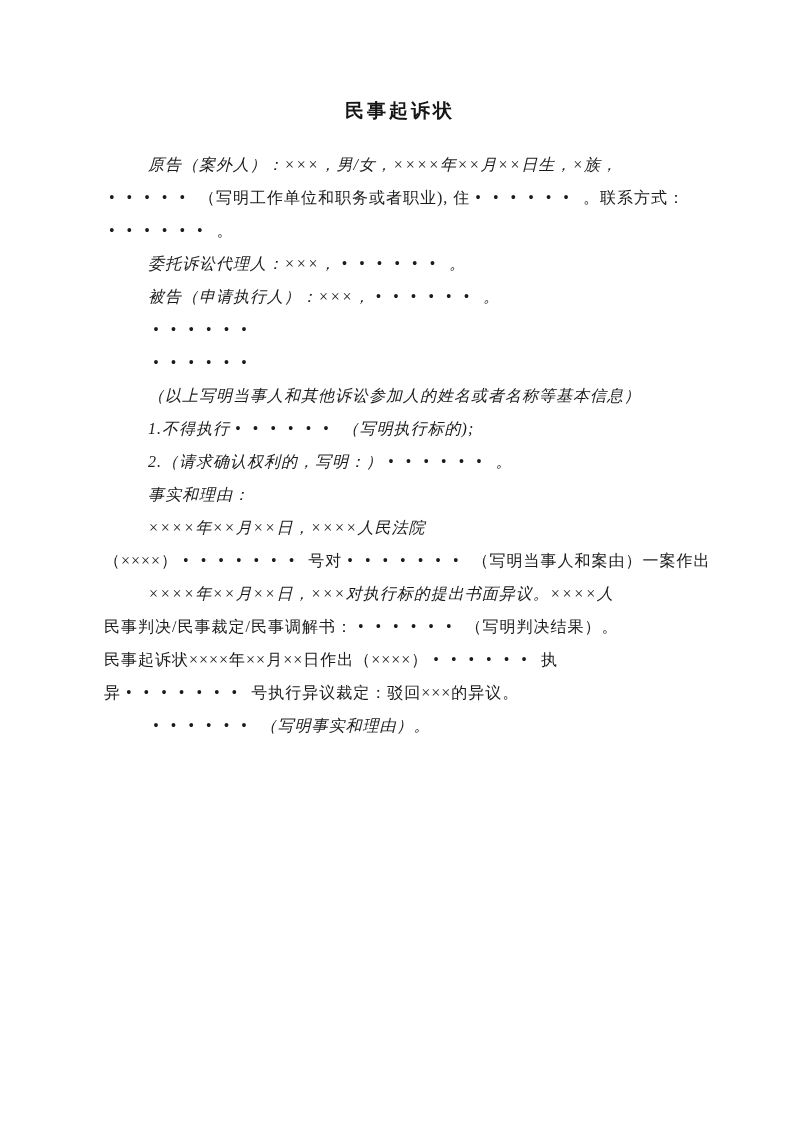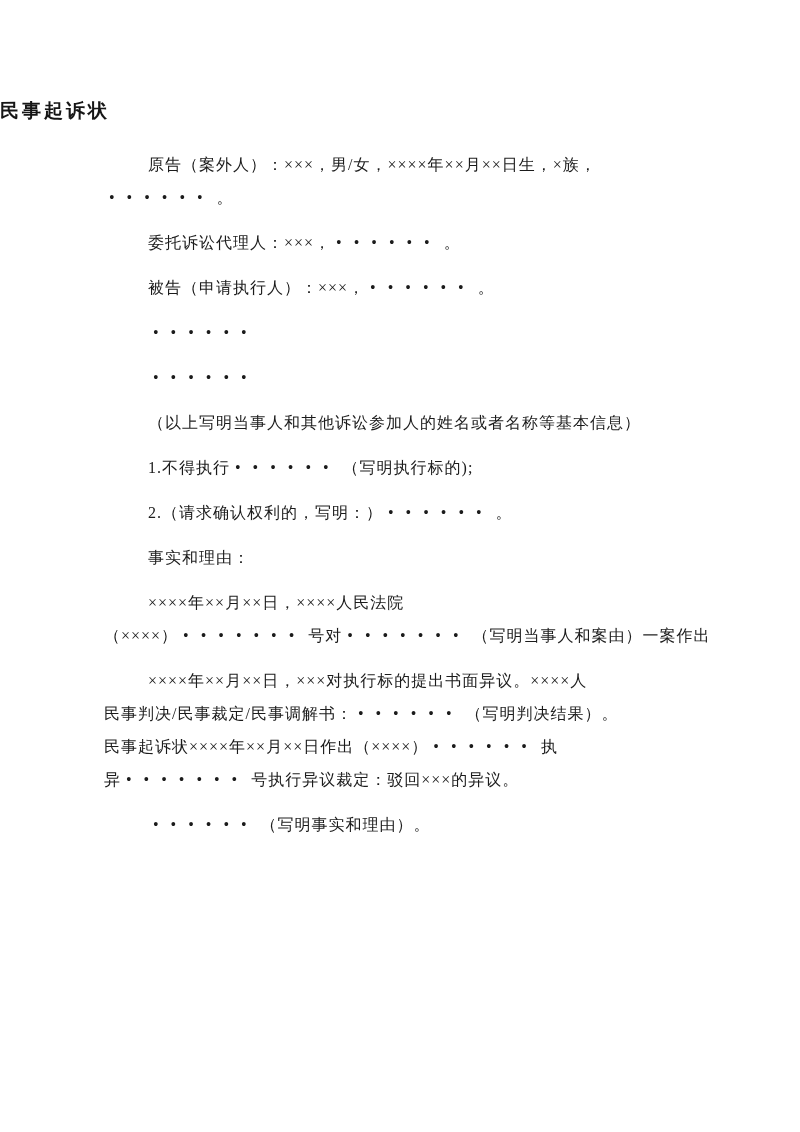--- a/index.html
+++ b/index.html
@@ -17,53 +17,55 @@
   .page {
     position: relative;
     width: 800px;
     height: 1132px;
     background: #ffffff;
     box-sizing: border-box;
     padding-top: 96px;
   }
   .doc-title {
     margin: 0 0 22px 0;
-    text-align: left;
+    text-align: center;
     font-size: 19px;
     line-height: 30px;
     font-weight: bold;
     letter-spacing: 3px;
     color: #161616;
   }
   .doc-body {
     padding: 0 96px 0 104px;
     font-size: 16px;
     line-height: 33px;
     letter-spacing: 1px;
   }
   .line {
     white-space: nowrap;
   }
   .line.indent {
     padding-left: 44px;
-    margin-top: 12px;
+    margin-top: 0;
+    font-style: italic;
   }
   .dots {
     letter-spacing: 12px;
     margin: 0 2px 0 5px;
     color: #1b1b1b;
   }
 </style>
 </head>
 <body>
 
 <div class="page">
   <h1 class="doc-title">民事起诉状</h1>
   <div class="doc-body" id="doc-body">
       <div class="line indent"><span>原告（案外人）：×××，男/女，××××年××月××日生，×族，</span></div>
+      <div class="line"><span class="dots">•••••</span><span>（写明工作单位和职务或者职业), 住</span><span class="dots">••••••</span><span>。联系方式：</span></div>
       <div class="line"><span class="dots">••••••</span><span>。</span></div>
       <div class="line indent"><span>委托诉讼代理人：×××，</span><span class="dots">••••••</span><span>。</span></div>
       <div class="line indent"><span>被告（申请执行人）：×××，</span><span class="dots">••••••</span><span>。</span></div>
       <div class="line indent"><span class="dots">••••••</span></div>
       <div class="line indent"><span class="dots">••••••</span></div>
       <div class="line indent"><span>（以上写明当事人和其他诉讼参加人的姓名或者名称等基本信息）</span></div>
       <div class="line indent"><span>1.不得执行</span><span class="dots">••••••</span><span>（写明执行标的);</span></div>
       <div class="line indent"><span>2.（请求确认权利的，写明：）</span><span class="dots">••••••</span><span>。</span></div>
       <div class="line indent"><span>事实和理由：</span></div>
       <div class="line indent"><span>××××年××月××日，××××人民法院</span></div>

